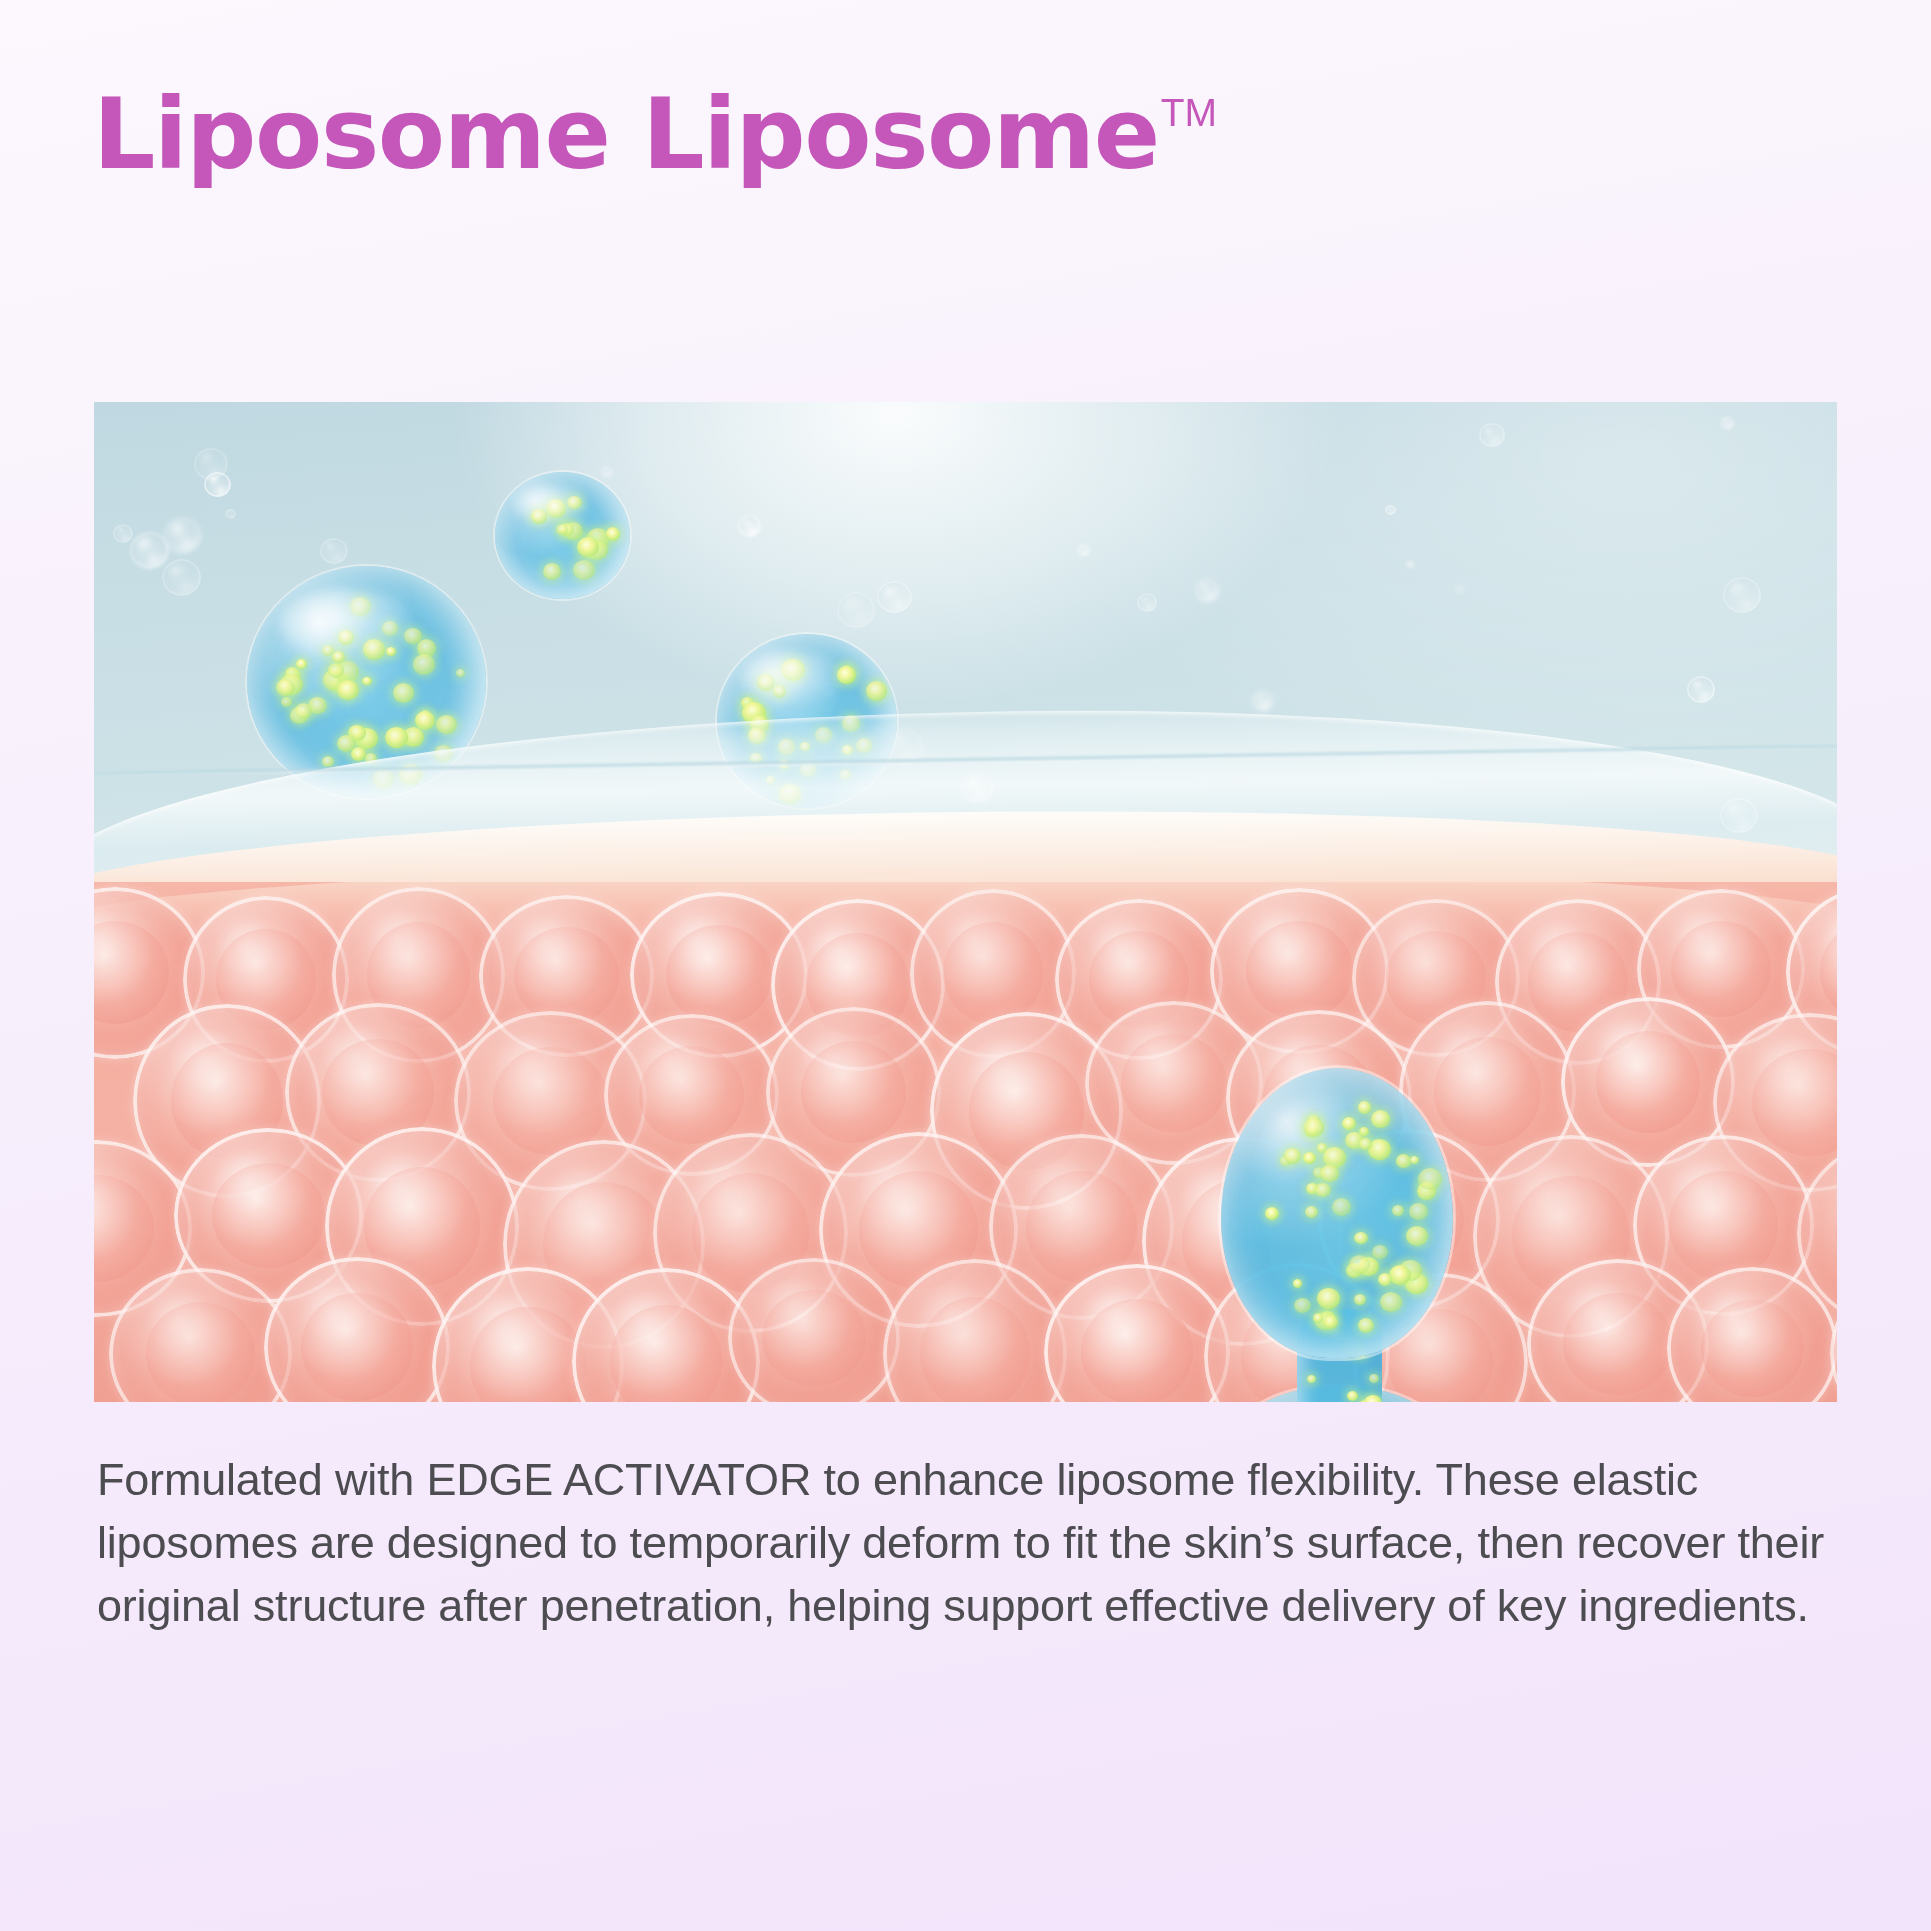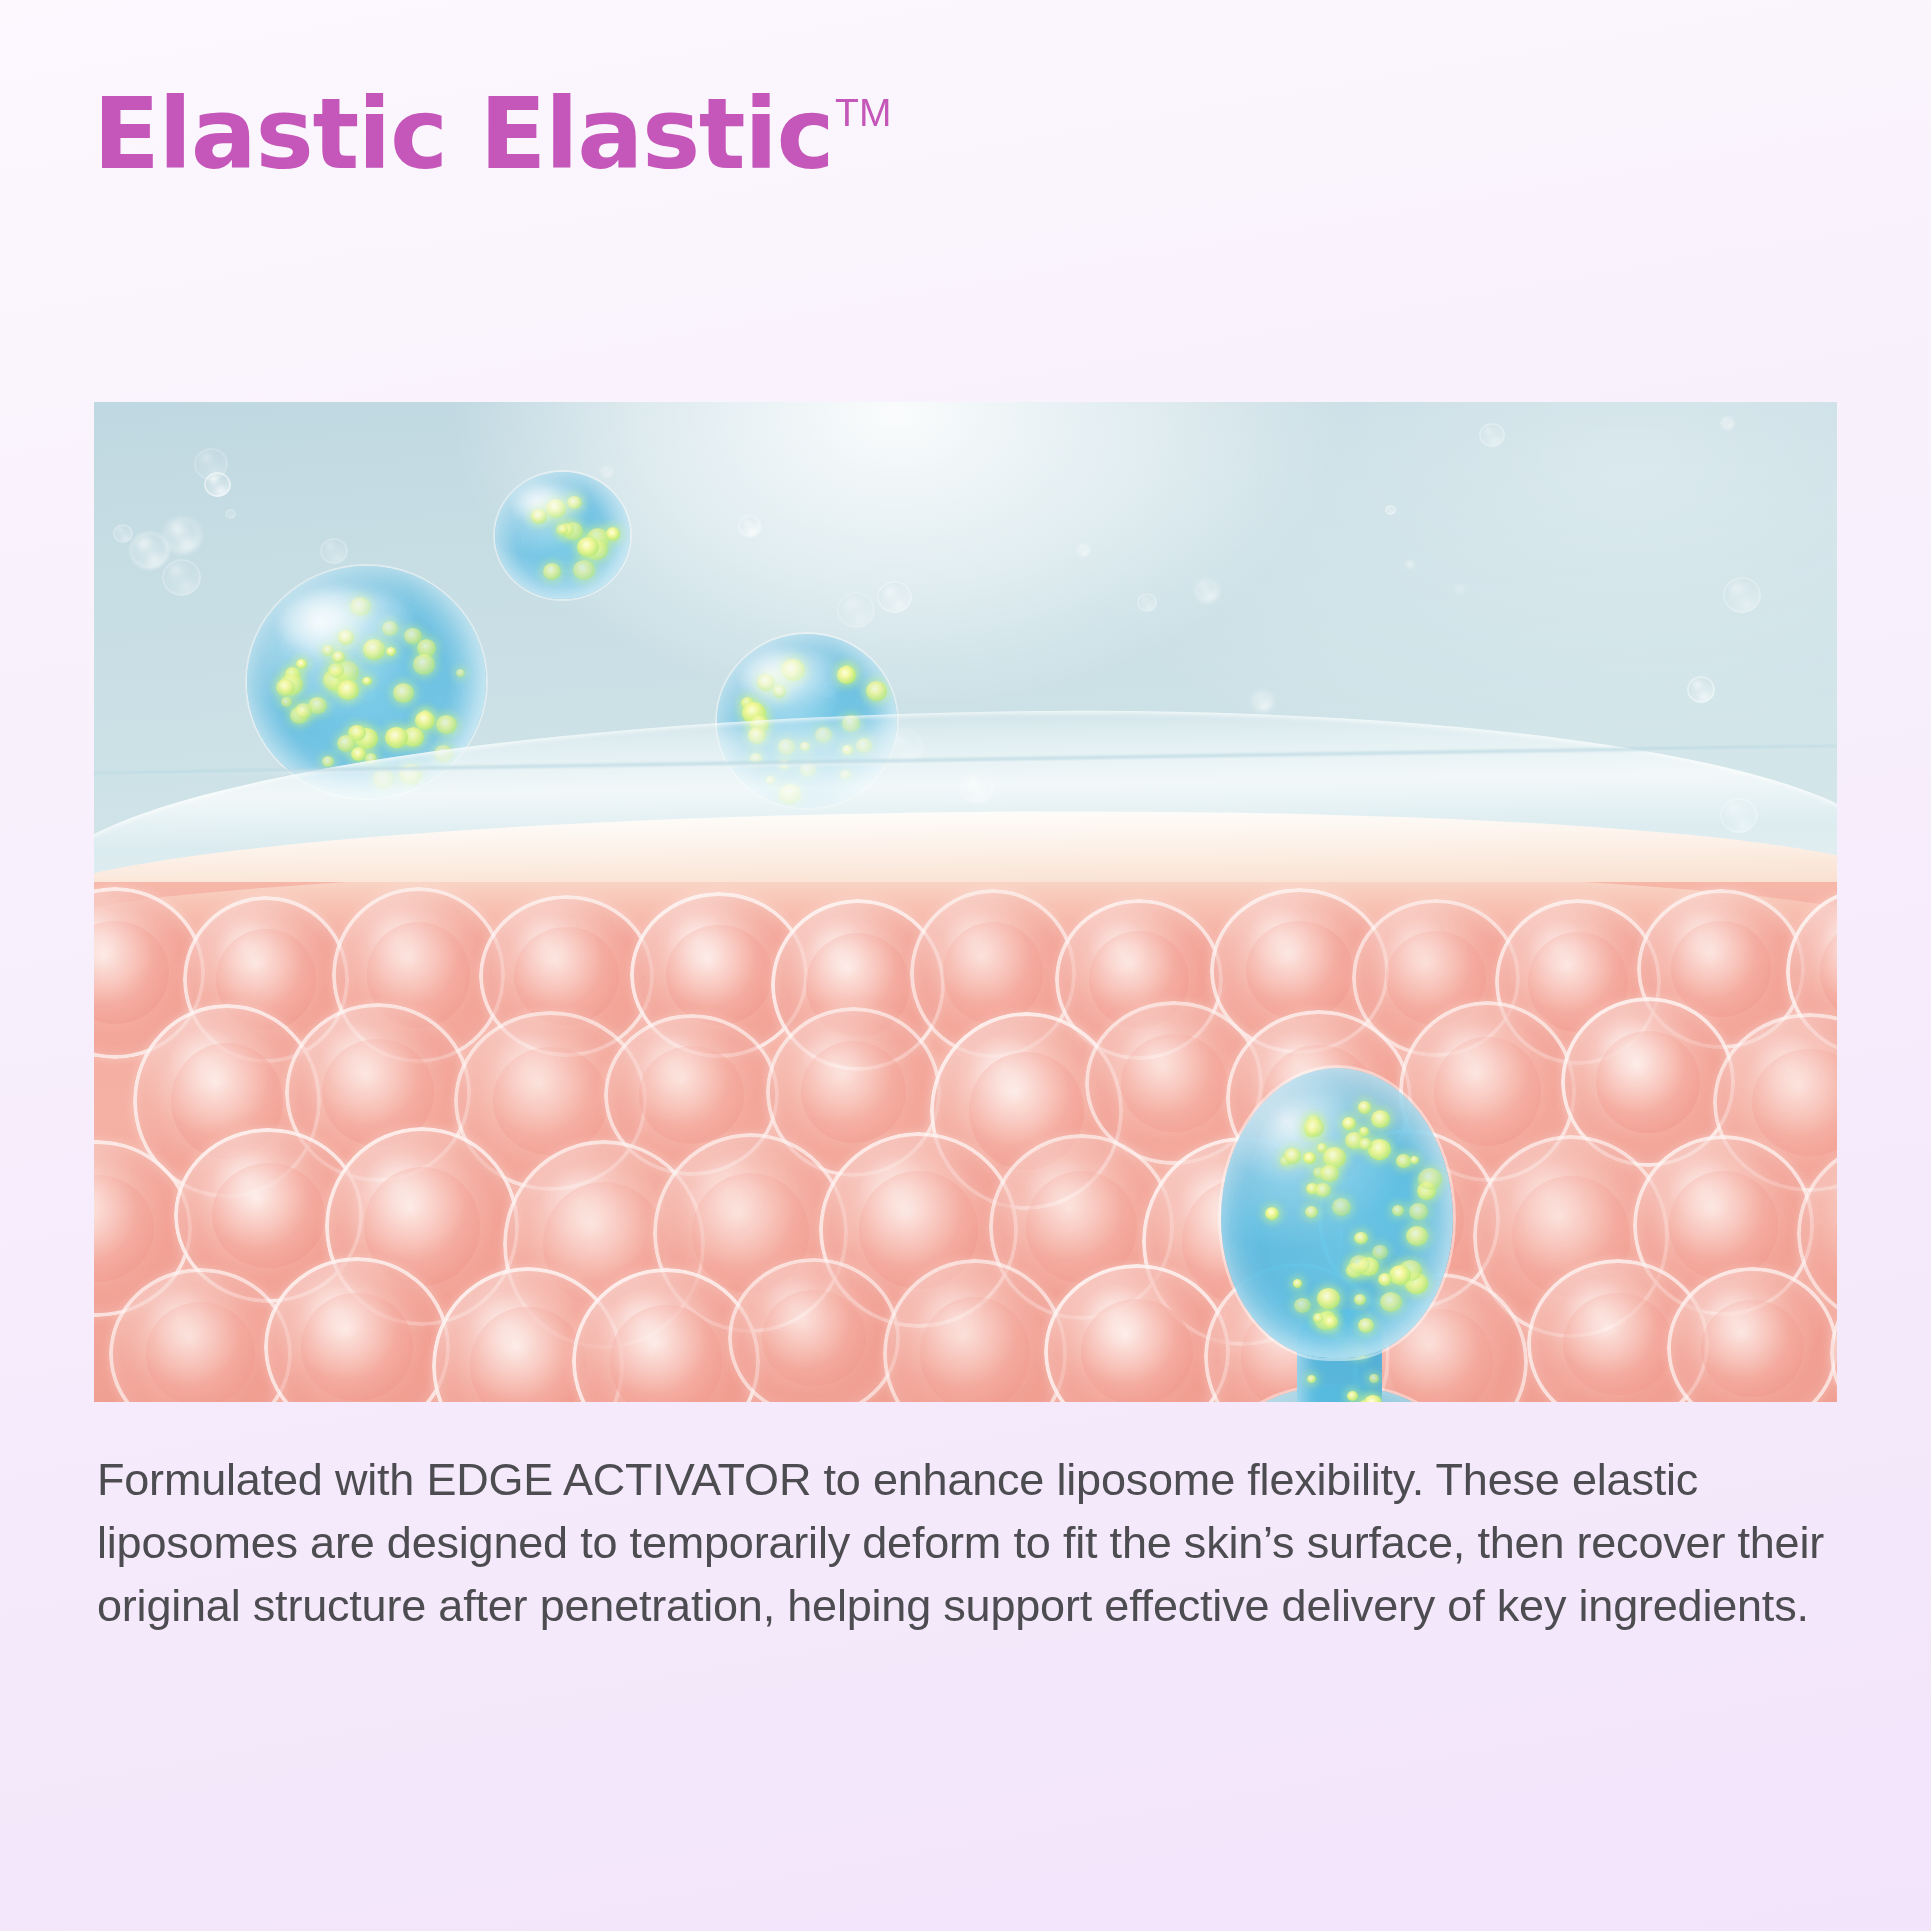--- a/index.html
+++ b/index.html
@@ -249,21 +249,21 @@
     font-size: 45px;
     line-height: 1.40;
     color: #4c4c51;
     letter-spacing: -0.2px;
   }
 </style>
 </head>
 <body>
 
 <div class="title-block">
-  <span class="title-main">Elastic Elastic</span>
+  <span class="title-main">Liposome Liposome</span>
   <span class="title-tm">TM</span>
 </div>
 
 <div class="figure">
 
   <div class="water"></div>
 
   <div id="bubble-field">
       <div class="bubble" style="width: 7.7px; height: 7.3px; left: 1312px; top: 159px; opacity: 0.64; filter: blur(1.4px);"></div>
       <div class="bubble" style="width: 26px; height: 25px; left: 1469px; top: 482px; opacity: 0.75;"></div>

